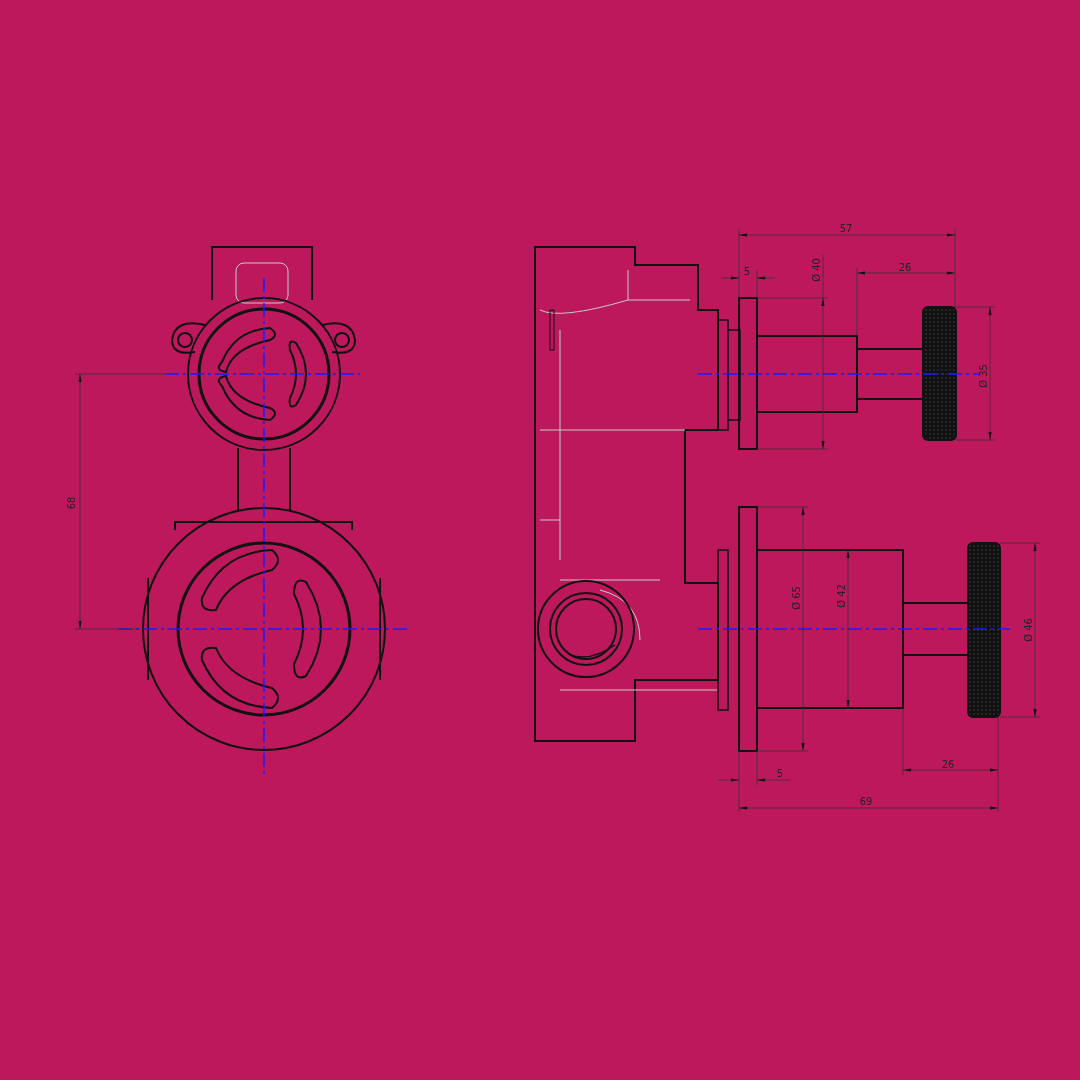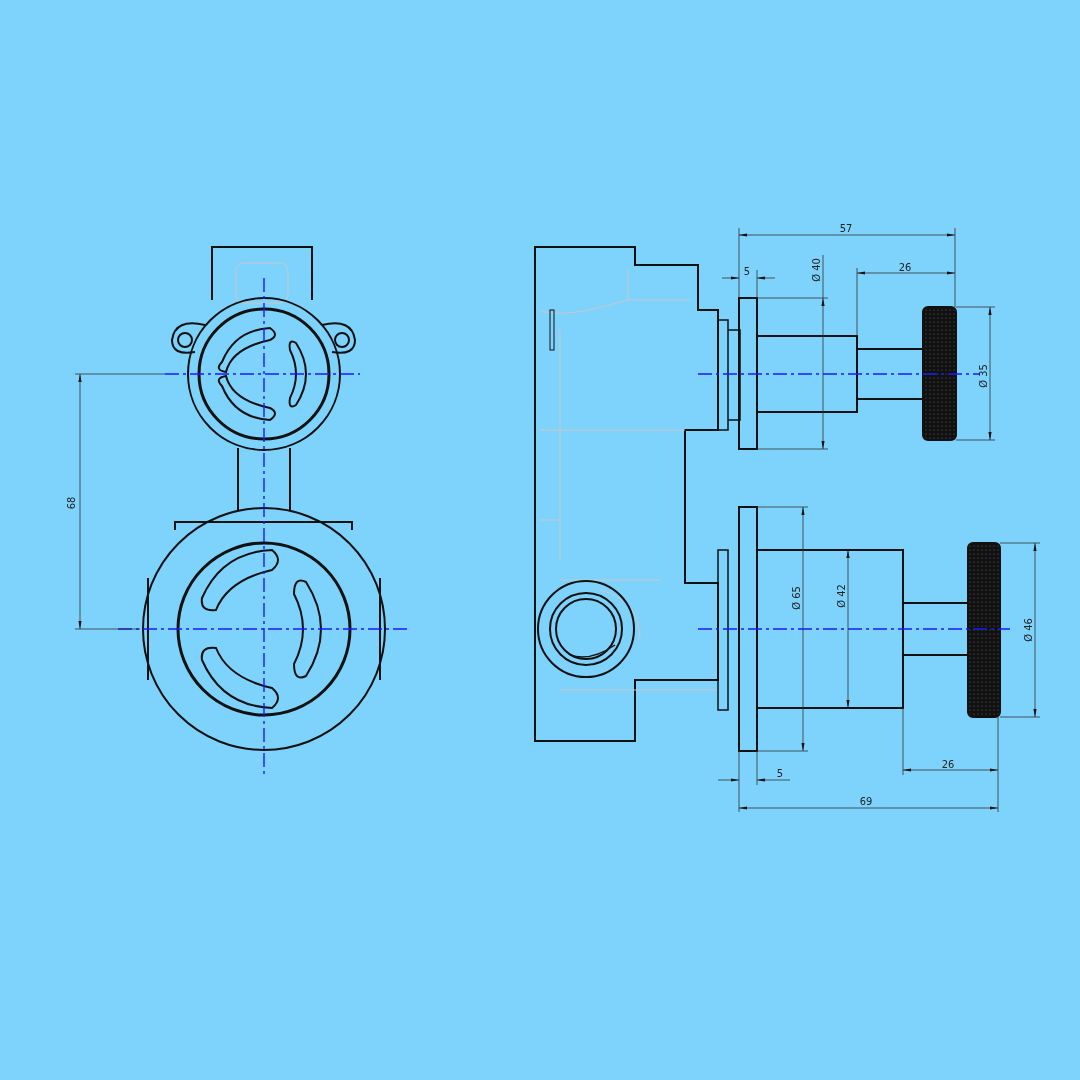--- a/index.html
+++ b/index.html
@@ -1,16 +1,16 @@
 <!DOCTYPE html>
 <html><head>
 <meta charset="utf-8">
 <style>
   html,body{margin:0;padding:0;background:#fff;}
-  #canvas{position:relative;width:1080px;height:1080px;background:#7dd3fc;overflow:hidden;}
+  #canvas{position:relative;width:1080px;height:1080px;background:#be185d;overflow:hidden;}
   svg{position:absolute;left:0;top:0;}
   .dim{font-family:"DejaVu Sans Condensed","DejaVu Sans",sans-serif;font-size:11px;fill:#222;}
   .ln{fill:none;stroke:#111;stroke-width:2;}
   .thin{fill:none;stroke:#333;stroke-width:0.8;}
   .ghost{fill:none;stroke:#c8c8c8;stroke-width:1;}
   .ctr{fill:none;stroke:#1a1aff;stroke-width:1.4;stroke-dasharray:14,4,3,4;}
 </style>
 </head>
 <body>
 

